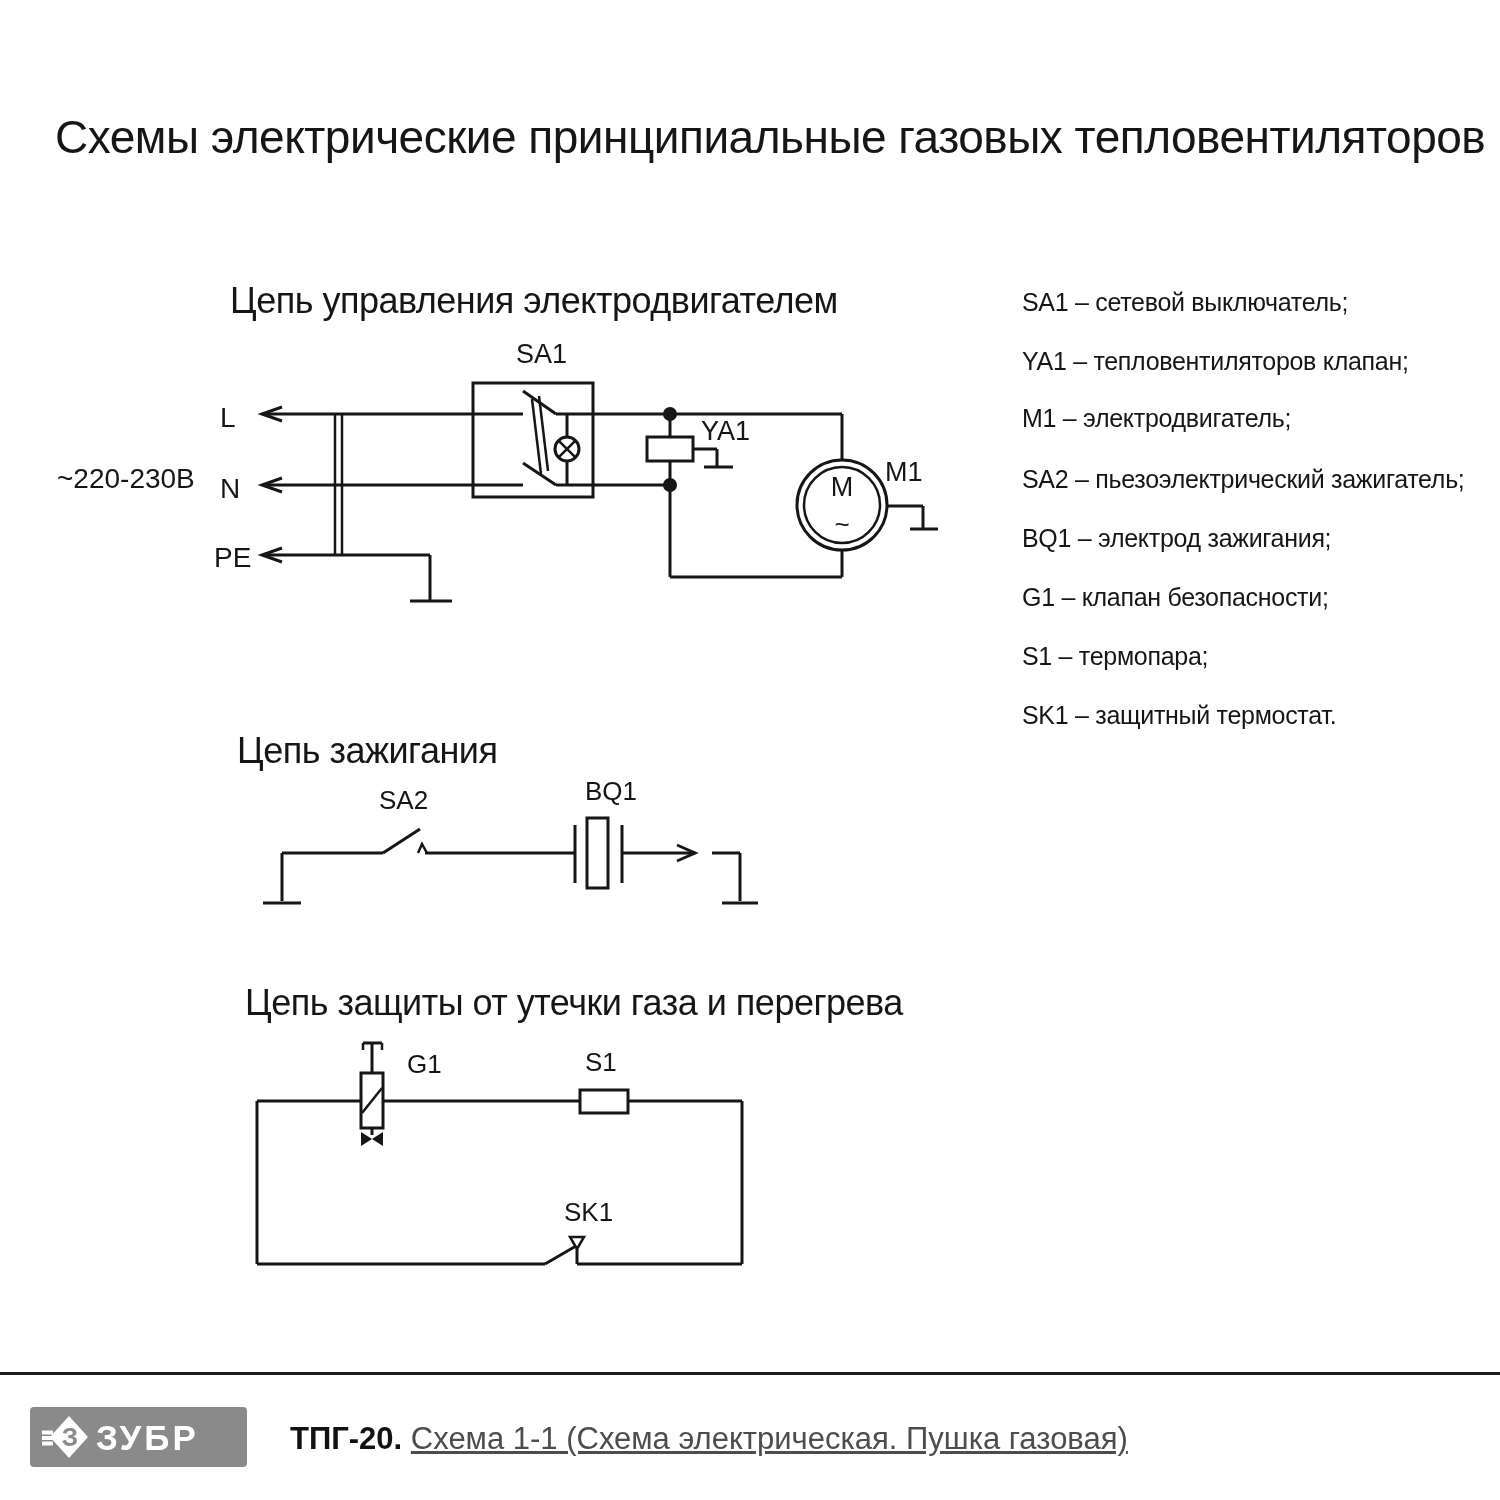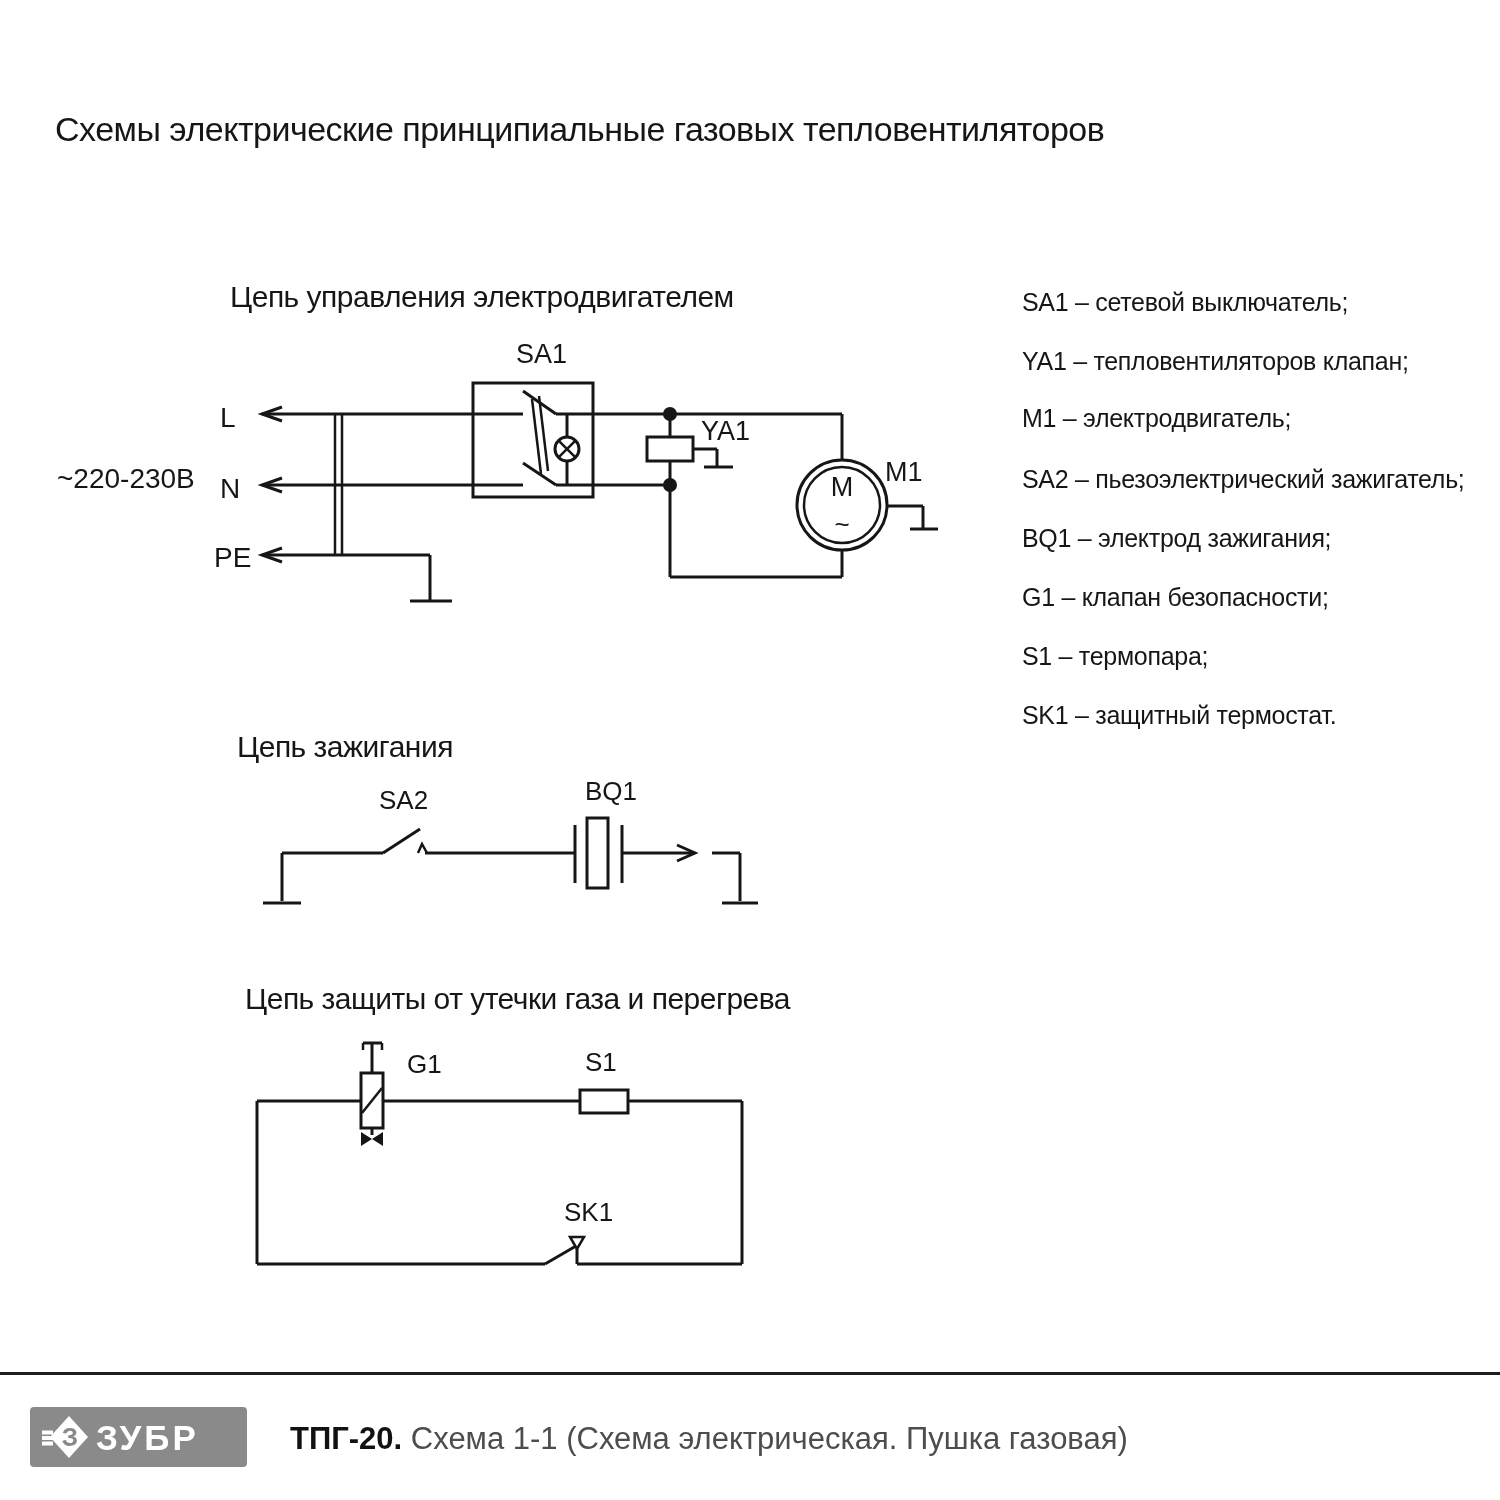--- a/index.html
+++ b/index.html
@@ -1,37 +1,37 @@
 <!DOCTYPE html>
 <html><head>
 <meta charset="utf-8">
 <style>
   html,body{margin:0;padding:0;}
   body{background:#ffffff;font-family:"Liberation Sans",sans-serif;}
   .page{position:relative;width:1500px;height:1500px;background:#ffffff;overflow:hidden;color:#161616;}
-  .main-title{position:absolute;left:55px;top:110px;font-size:34px;letter-spacing:-0.5px;color:#161616;white-space:nowrap;}
-  .section-title{position:absolute;font-size:30px;letter-spacing:-0.5px;color:#161616;white-space:nowrap;}
+  .main-title{position:absolute;left:55px;top:110px;font-size:46px;letter-spacing:-0.5px;color:#161616;white-space:nowrap;}
+  .section-title{position:absolute;font-size:36px;letter-spacing:-0.5px;color:#161616;white-space:nowrap;}
   #ctl-title{left:230px;top:280px;}
   #ign-title{left:237px;top:730px;}
   #prot-title{left:245px;top:982px;text-align:center;}
   .legend{position:absolute;left:1022px;top:0;width:470px;}
   .legend-item{position:absolute;left:0;font-size:25px;letter-spacing:-0.3px;color:#161616;white-space:nowrap;text-align:right;}
   svg.schematic{position:absolute;left:0;top:0;}
   svg.schematic text{font-family:"Liberation Sans",sans-serif;fill:#161616;}
   .wire{stroke:#161616;stroke-width:3;fill:none;}
   .wire-thin{stroke:#161616;stroke-width:2.5;fill:none;}
   .comp{stroke:#161616;stroke-width:3;fill:#ffffff;}
   .solid{fill:#161616;stroke:none;}
   .footer-sep{position:absolute;left:0;top:1372px;width:1500px;height:3px;background:#1d1d1d;}
   .logo{position:absolute;left:30px;top:1407px;width:217px;height:60px;background:#8a8a8a;border-radius:4px;}
   .logo-emblem{position:absolute;left:12px;top:7px;}
   .logo-text{position:absolute;left:66px;top:11px;font-size:35px;font-weight:bold;color:#ffffff;letter-spacing:3px;white-space:nowrap;}
   .footer-line{position:absolute;left:290px;top:1421px;font-size:31px;white-space:nowrap;}
   .footer-model{font-weight:bold;color:#121212;}
-  .footer-desc{font-weight:normal;color:#4d4d4d;}
+  .footer-desc{font-weight:normal;color:#4d4d4d;text-decoration:underline;}
 </style>
 </head>
 <body>
 
 <div class="page">
 
   <div class="main-title">Схемы электрические принципиальные газовых тепловентиляторов</div>
 
   <div class="section-title" id="ctl-title">Цепь управления электродвигателем</div>
   <div class="section-title" id="ign-title">Цепь зажигания</div>

